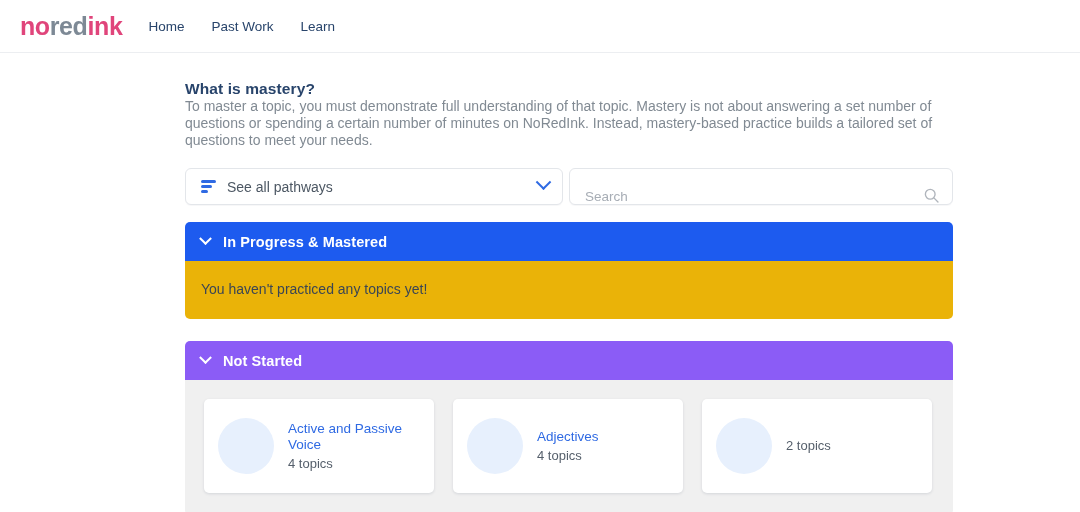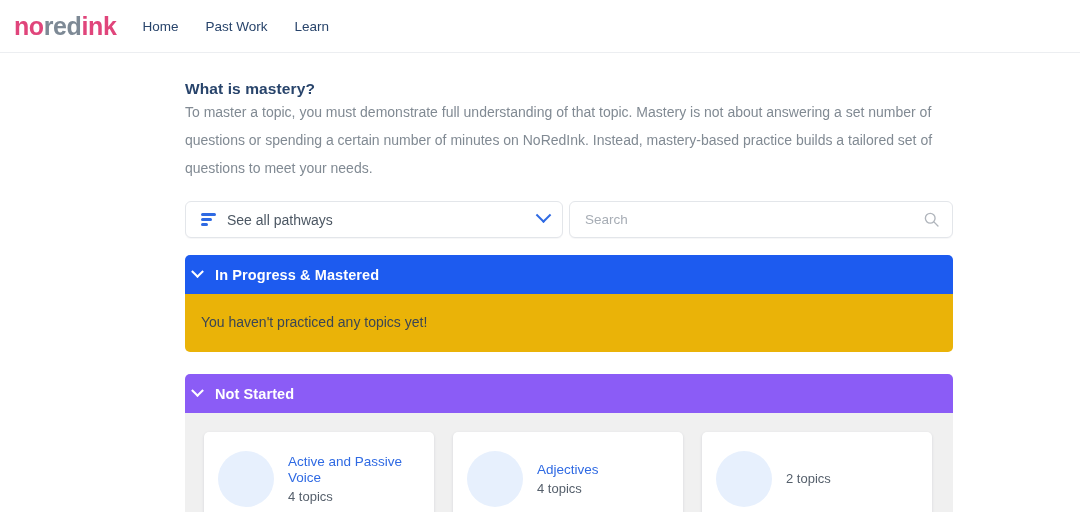--- a/index.html
+++ b/index.html
@@ -18,21 +18,21 @@
   }
 
   
   .navbar {
     height: 53px;
     width: 100%;
     background: #ffffff;
     border-bottom: 1px solid #eceef1;
     display: flex;
     align-items: center;
-    padding-left: 14px;
+    padding-left: 20px;
   }
 
   .logo {
     font-size: 25px;
     font-weight: 700;
     letter-spacing: -0.4px;
     line-height: 1;
     white-space: nowrap;
     user-select: none;
   }
@@ -70,21 +70,21 @@
 
   .page-title {
     font-size: 15.5px;
     font-weight: 700;
     color: #28446b;
     letter-spacing: 0.1px;
   }
 
   .intro-text {
     font-size: 14px;
-    line-height: 28px;
+    line-height: 17px;
     color: #818a93;
     width: 768px;
     margin-bottom: 19px;
   }
 
   
   .filter-row {
     display: flex;
     gap: 6px;
     margin-bottom: 17px;
@@ -132,21 +132,21 @@
     flex: none;
   }
 
   .search-box {
     width: 384px;
     height: 37px;
     background: #ffffff;
     border: 1px solid #e3e6ea;
     border-radius: 6px;
     display: flex;
-    align-items: center;
+    align-items: flex-end;
     padding: 0 12px 0 15px;
     box-shadow: 0 1px 1px rgba(20,40,70,0.035);
   }
   .search-input {
     flex: 1;
     border: none;
     outline: none;
     font-family: "Liberation Sans", sans-serif;
     font-size: 13.5px;
     color: #4c5763;
@@ -156,21 +156,21 @@
   .search-icon { flex: none; width: 17px; height: 17px; }
 
   
   .section { margin-bottom: 22px; }
 
   .section-header {
     height: 39px;
     border-radius: 5px 5px 0 0;
     display: flex;
     align-items: center;
-    padding-left: 8px;
+    padding-left: 16px;
     color: #ffffff;
     font-size: 14.5px;
     font-weight: 700;
     cursor: pointer;
     letter-spacing: 0.1px;
   }
   .section-header.blue { background: #1d5bef; }
   .section-header.gray { background: #8b5cf6; }
 
   .chevron-white {

